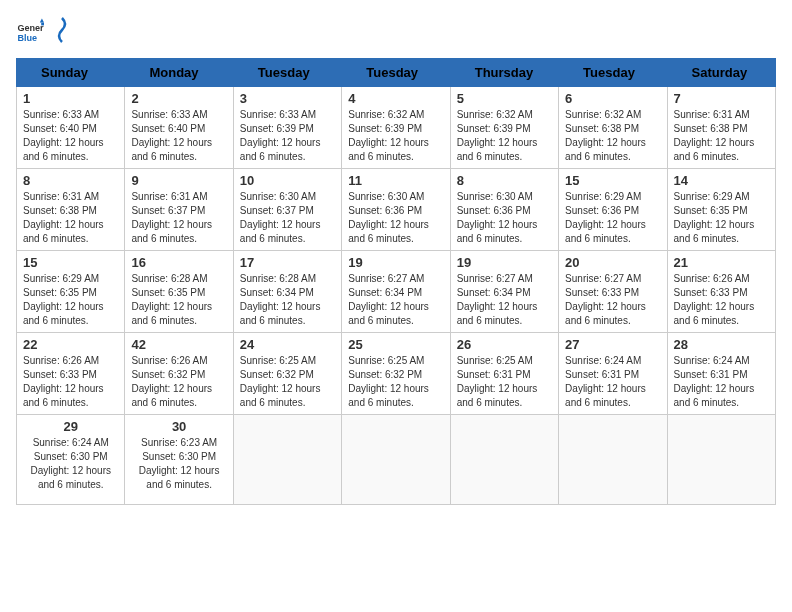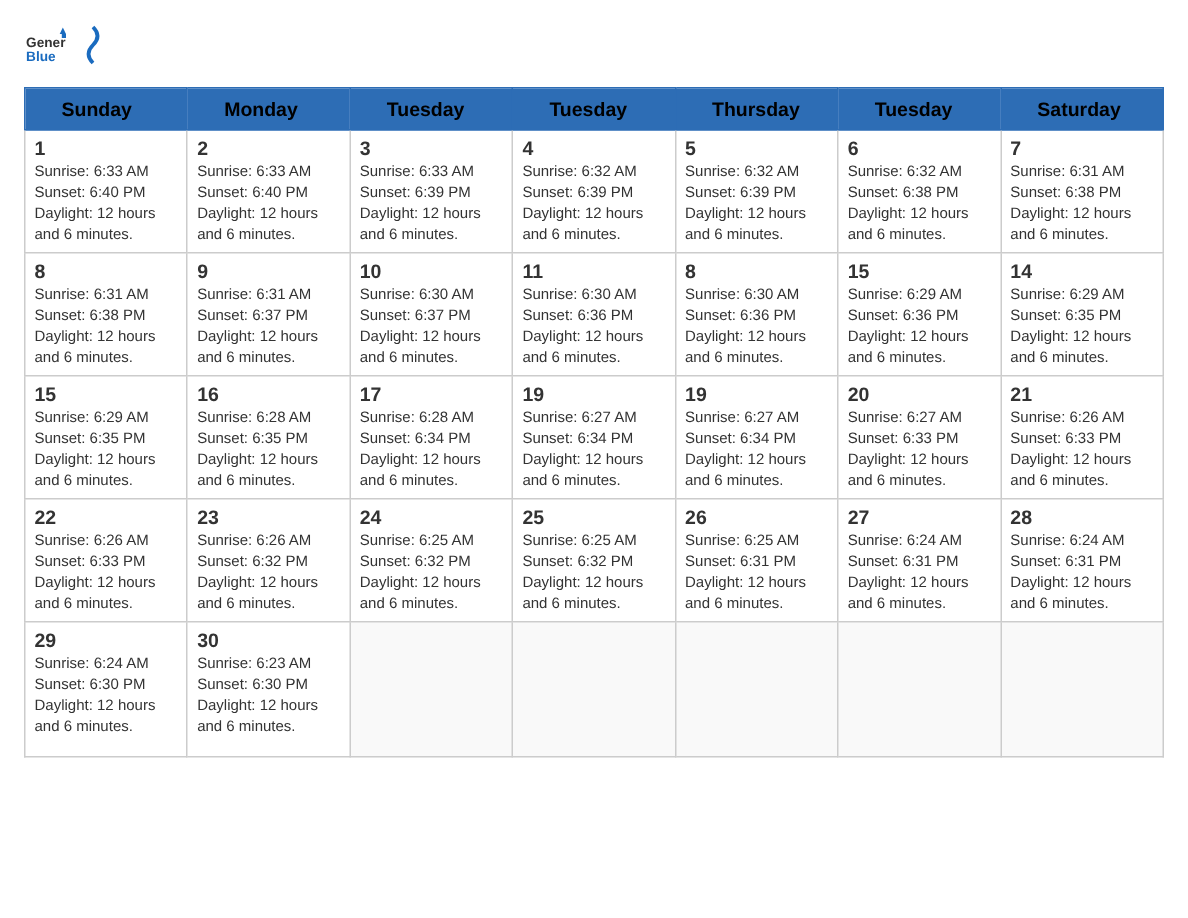--- a/index.html
+++ b/index.html
@@ -69,20 +69,21 @@
       display: block;
       margin-bottom: 2px;
     }
     .day-info {
       font-size: 10px;
       line-height: 1.4;
       color: #333;
     }
     tr:last-child td {
       height: 90px;
+      text-align: center;
     }
   </style>
 </head>
 <body>
 
 <div class="header-area">
   <div class="logo">
     <svg class="logo-icon" viewBox="0 0 40 40" xmlns="http://www.w3.org/2000/svg">
       <text x="2" y="20" font-size="13" font-weight="bold" fill="#333" font-family="Arial">General</text>
       <text x="2" y="34" font-size="13" font-weight="bold" fill="#1a6bbf" font-family="Arial">Blue</text>
@@ -295,21 +296,21 @@
       <tr>
         <td>
         <span class="day-num">22</span>
         <div class="day-info">
           <span>Sunrise: 6:26 AM</span><br>
           <span>Sunset: 6:33 PM</span><br>
           <span>Daylight: 12 hours and 6 minutes.</span>
         </div>
       </td>
         <td>
-        <span class="day-num">23</span>
+        <span class="day-num">42</span>
         <div class="day-info">
           <span>Sunrise: 6:26 AM</span><br>
           <span>Sunset: 6:32 PM</span><br>
           <span>Daylight: 12 hours and 6 minutes.</span>
         </div>
       </td>
         <td>
         <span class="day-num">24</span>
         <div class="day-info">
           <span>Sunrise: 6:25 AM</span><br>

